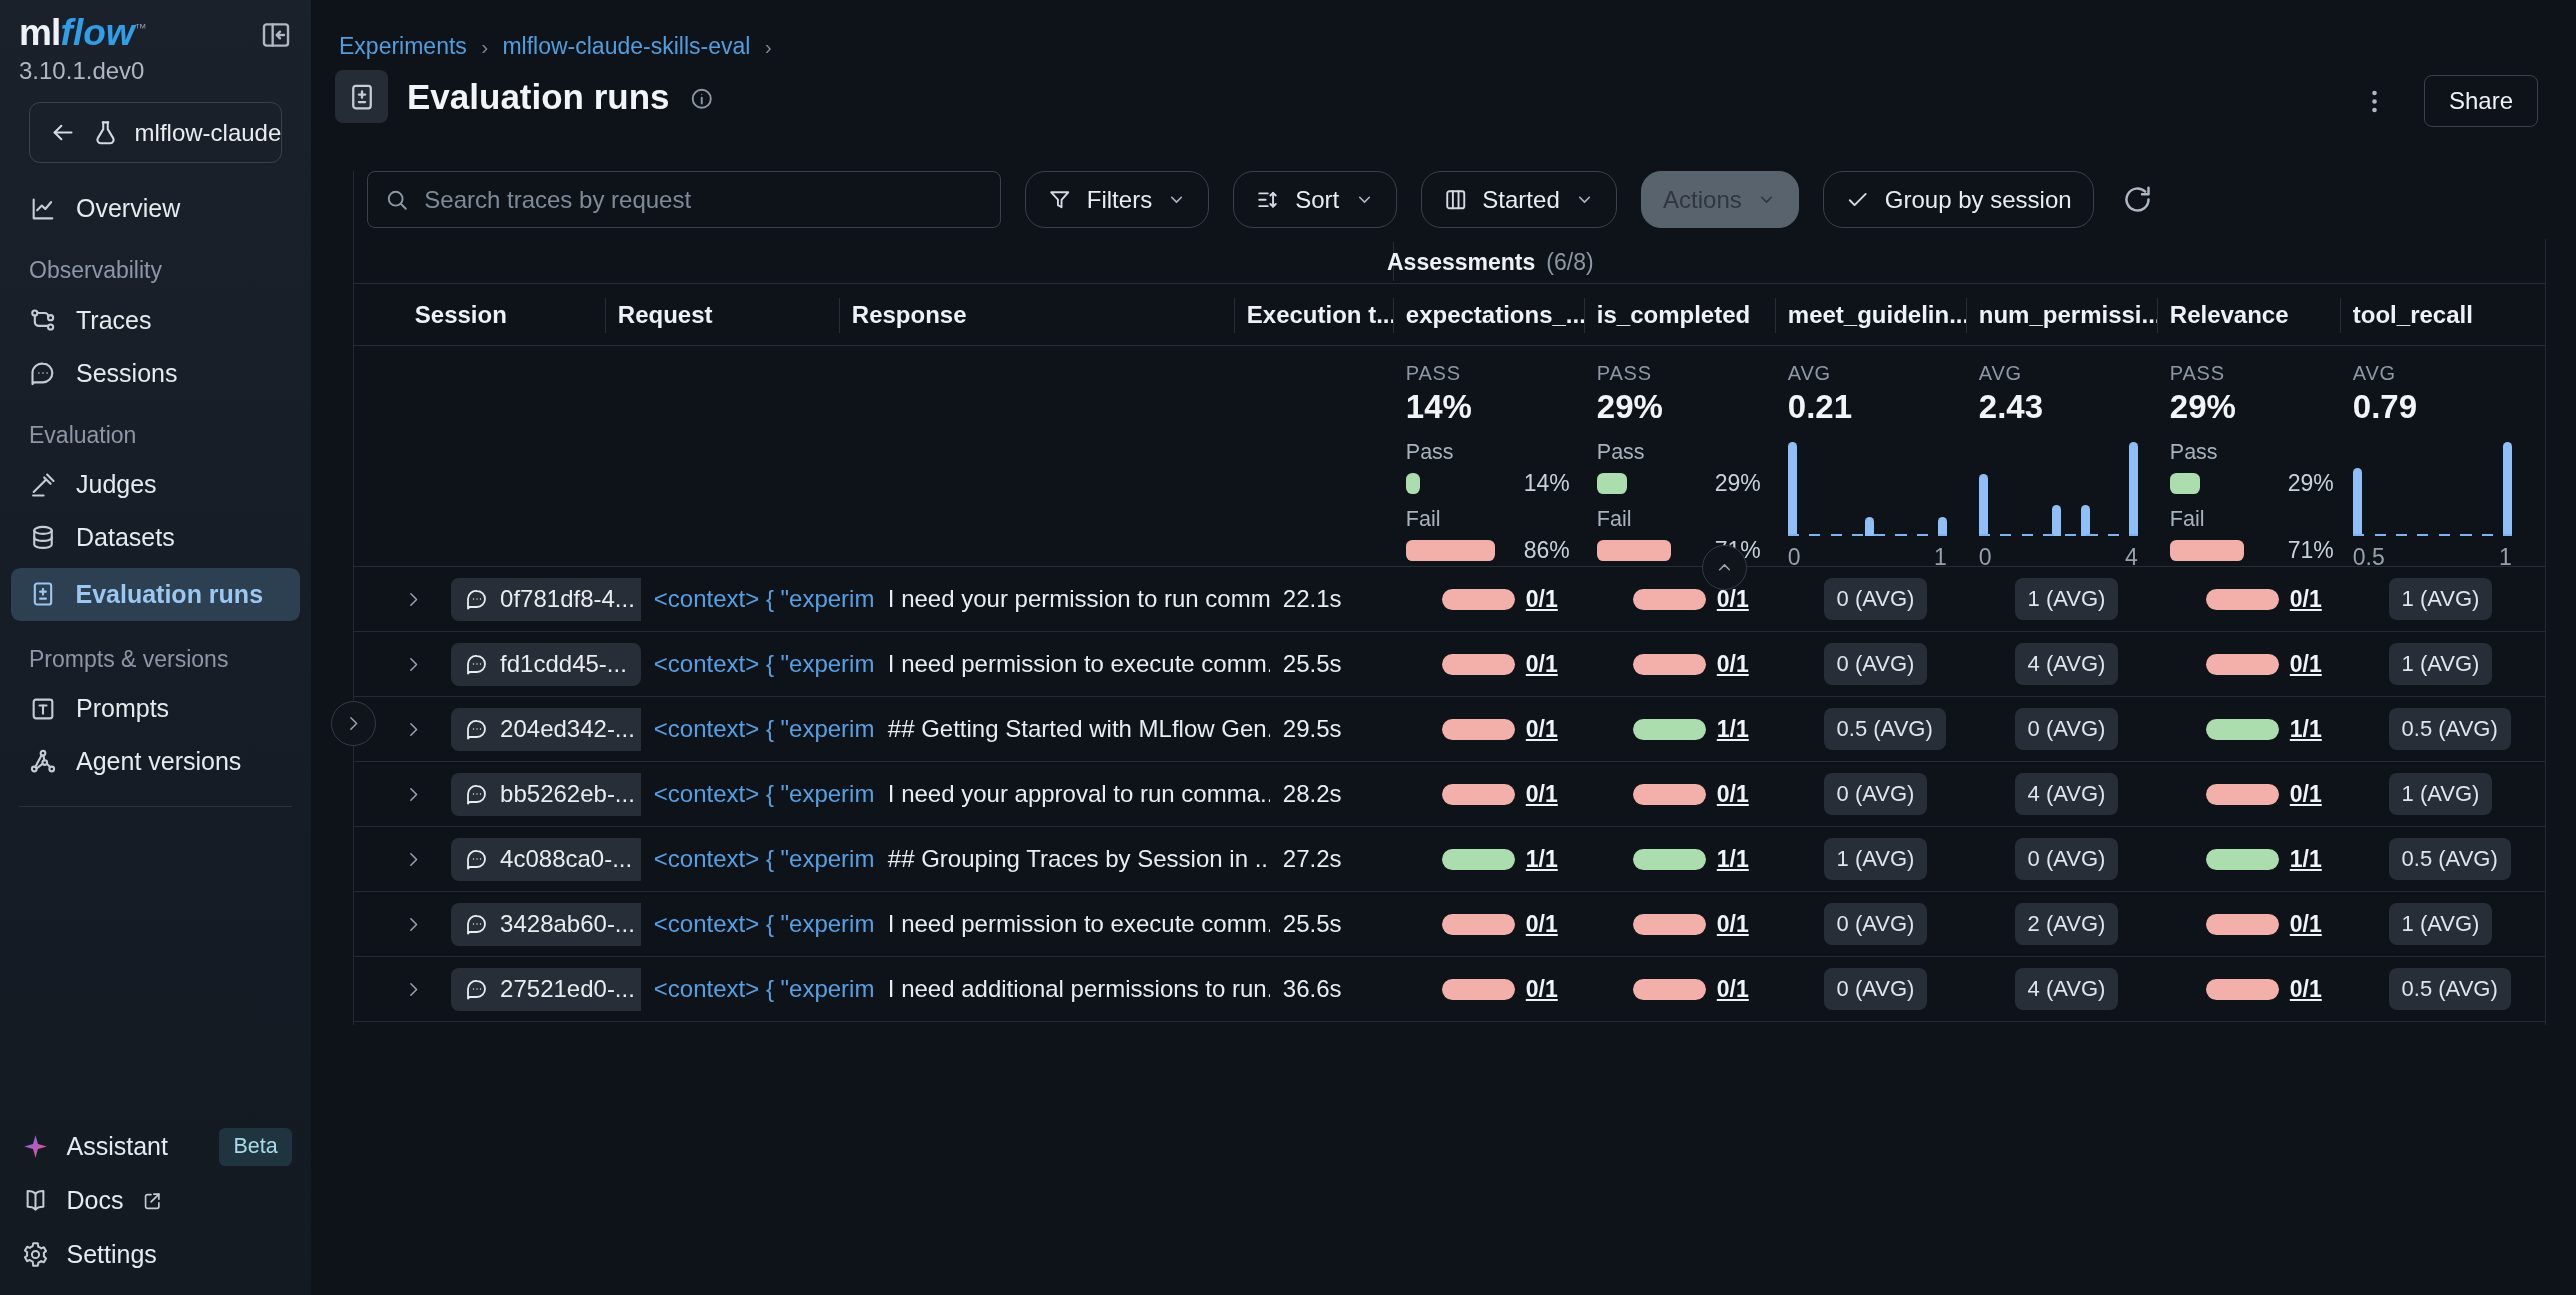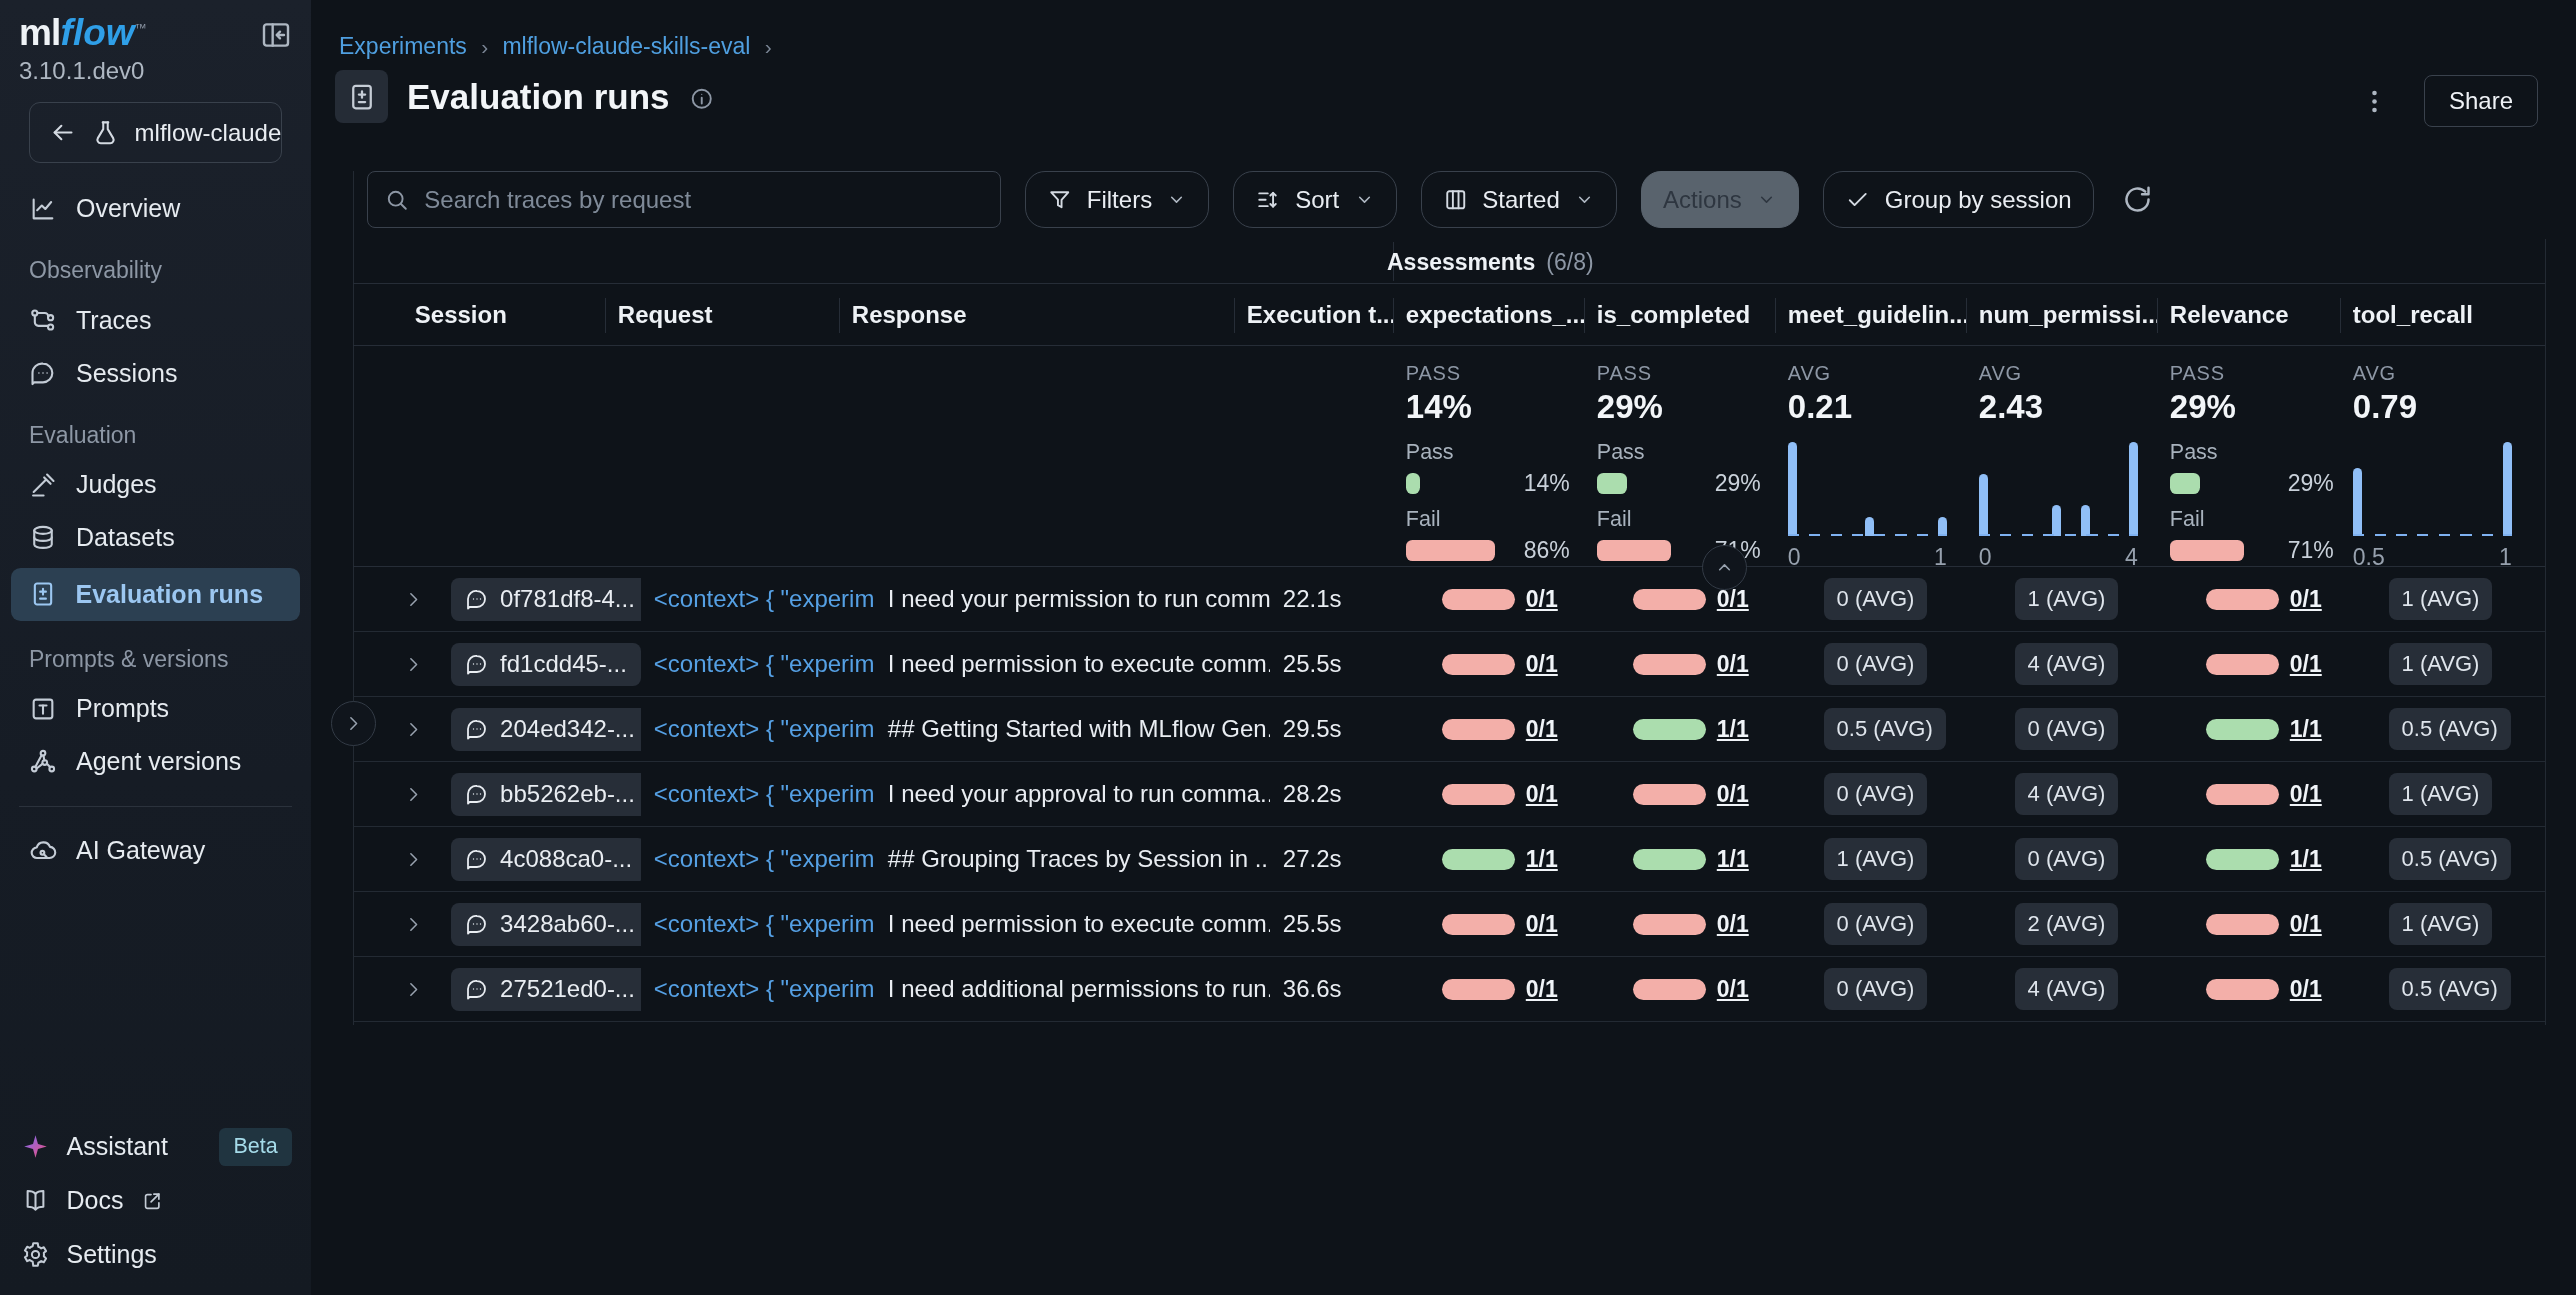--- a/index.html
+++ b/index.html
@@ -261,30 +261,20 @@
             <circle cx="13.5" cy="12.5" r="2"></circle>
             <path d="M10.8 6.2L5.4 16.2"></path>
             <path d="M12.4 6.4l.7 4.2"></path>
             <path d="M6.5 17.6l5-4"></path>
             <path d="M15.4 13.6l2.8 2.8"></path>
           </svg>
         </span>
         <span>Agent versions</span>
       </div>
       <div class="nav-divider"></div>
-      <div class="nav-item">
-        <span class="icon">
-          <svg viewBox="0 0 24 24">
-            <path d="M7 18a4.5 4.5 0 0 1-.4-9A6 6 0 0 1 18 8.5 4 4 0 0 1 17.5 18z"></path>
-            <circle cx="11.5" cy="13.5" r="1.6"></circle>
-            <path d="M12.8 14.8l2.4 2.6"></path>
-          </svg>
-        </span>
-        <span>AI Gateway</span>
-      </div>
     </div>
   <div class="sb-footer" id="sb-footer">
       <div class="foot-item">
         <span class="icon">
           <svg viewBox="0 0 24 24">
             <defs>
               <linearGradient id="sprk" x1="0" y1="0" x2="1" y2="1">
                 <stop offset="0" stop-color="#7b6cf6"></stop>
                 <stop offset="1" stop-color="#ef4e7b"></stop>
               </linearGradient>

